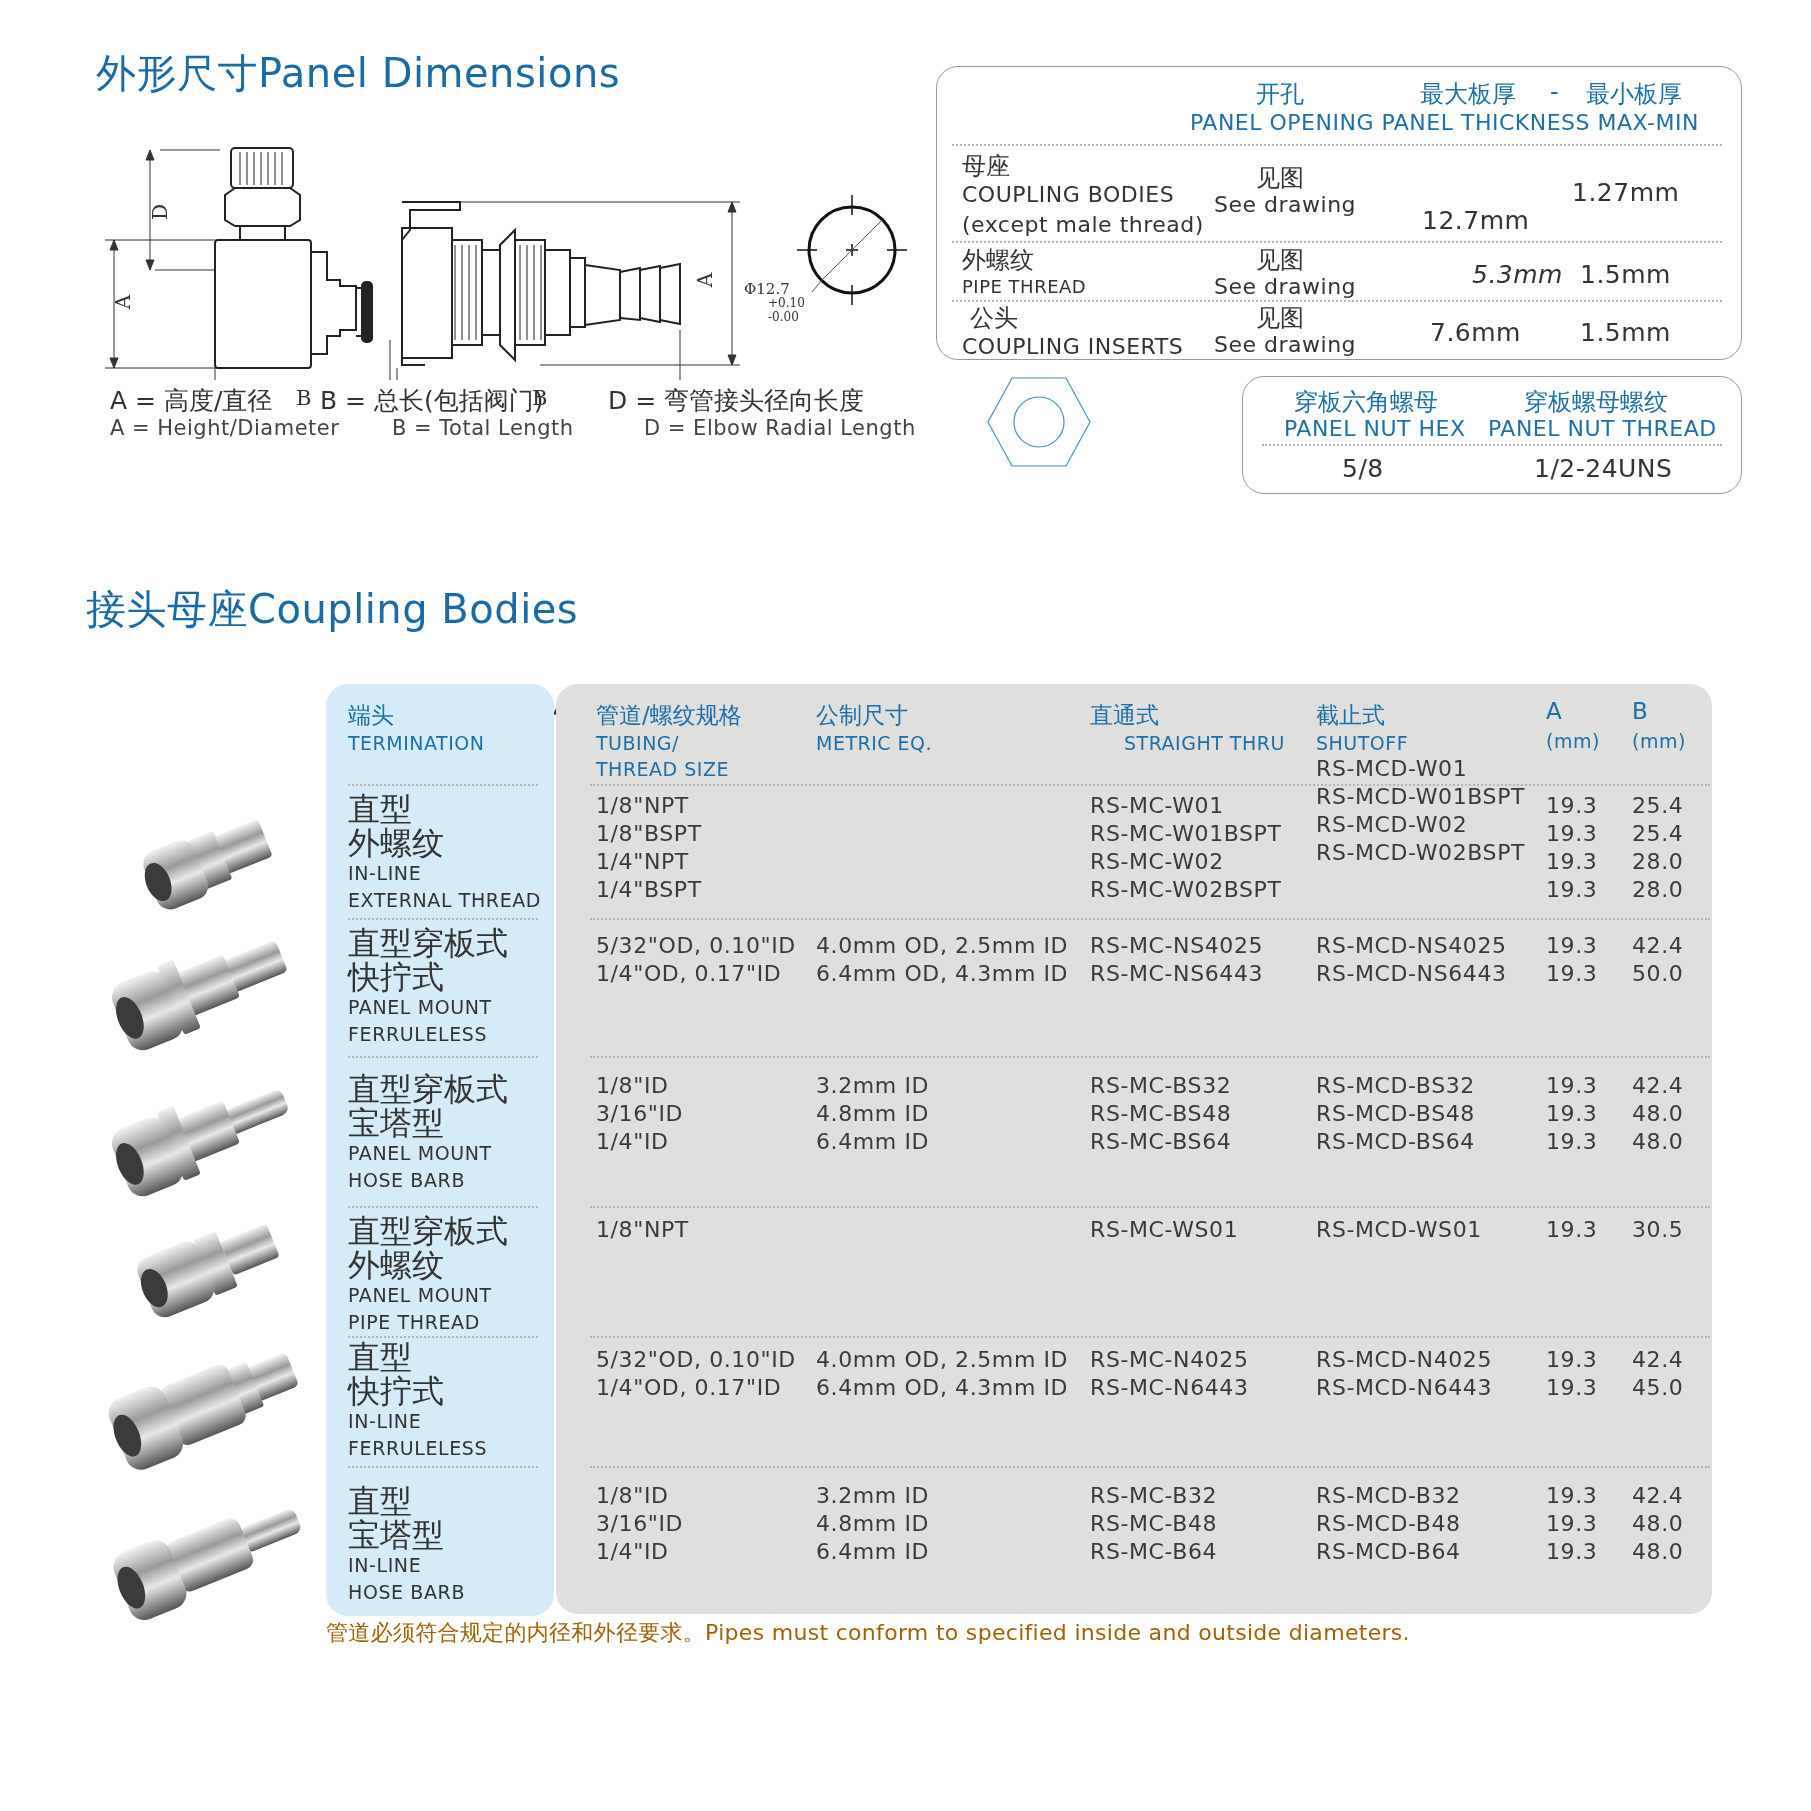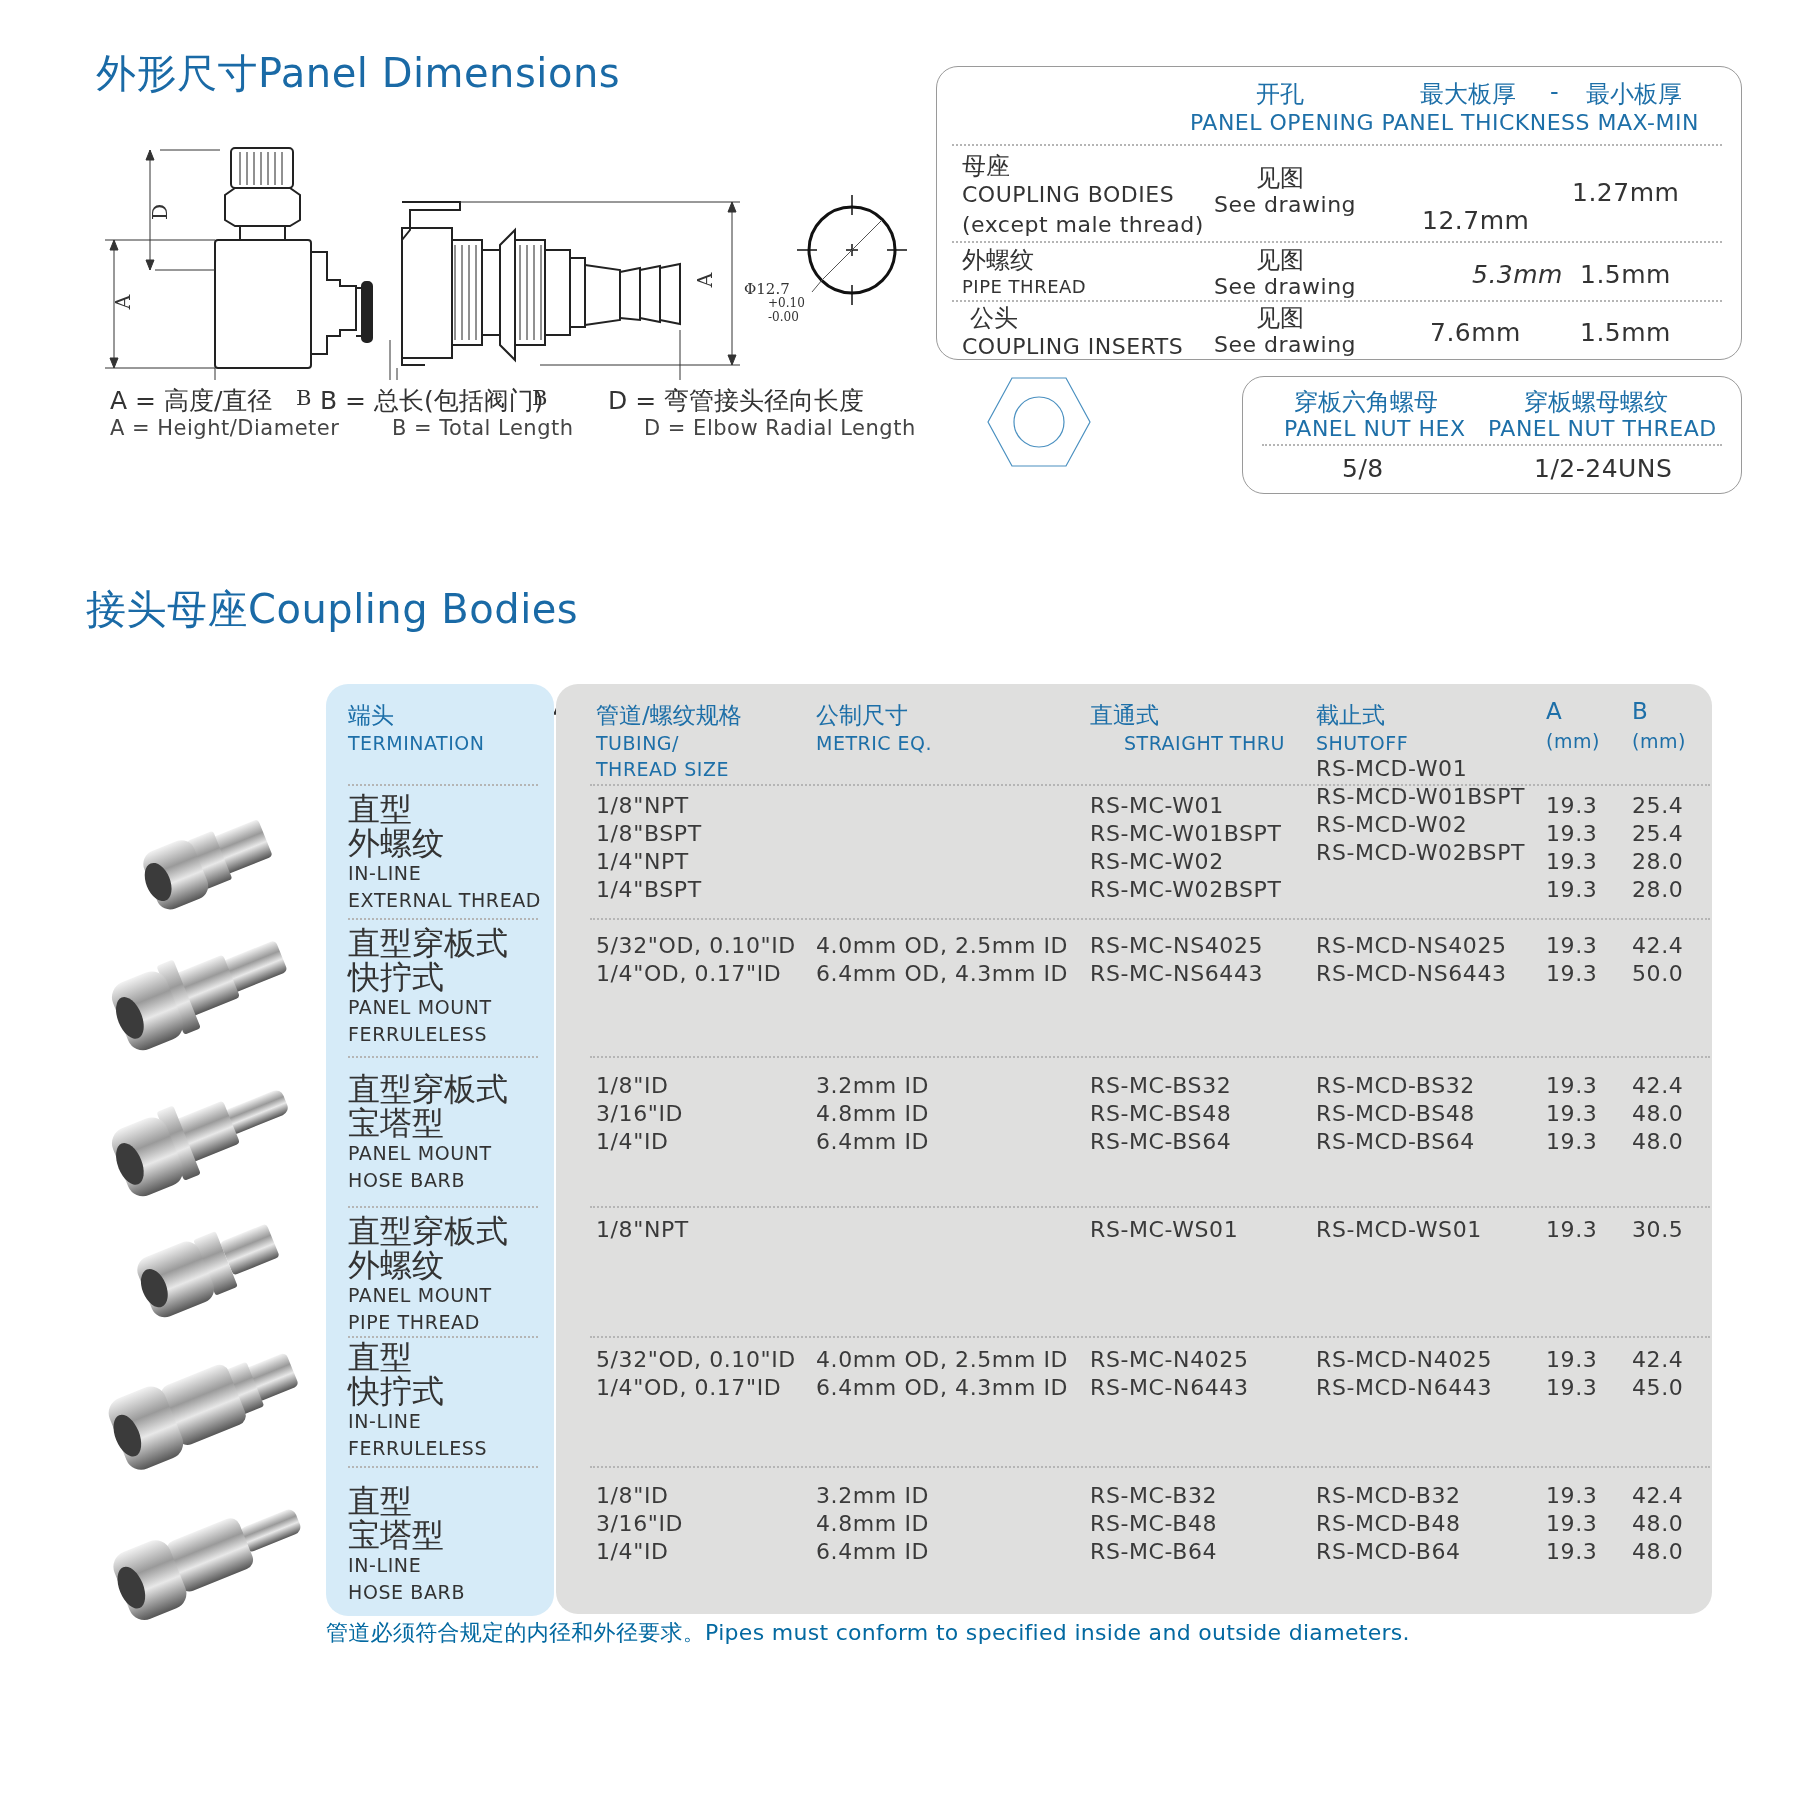--- a/index.html
+++ b/index.html
@@ -35,21 +35,21 @@
   .term-panel { left: 326px; top: 684px; width: 228px; height: 932px; background: #d6ebf8;
                 border-radius: 22px 22px 22px 22px; }
   .data-panel { left: 556px; top: 684px; width: 1156px; height: 930px; background: #dfdfde;
                 border-radius: 22px; }
   .th-zh { font-size: 23px; color: #1d6fa8; white-space: nowrap; }
   .th-en { font-size: 19px; color: #1d6fa8; white-space: nowrap; letter-spacing: 0.5px; line-height: 27px; }
   .td { font-size: 22px; color: #3a3a3a; white-space: nowrap; letter-spacing: 0.6px; line-height: 28px; }
   .term-zh { font-size: 32px; color: #333; white-space: nowrap; line-height: 34px; }
   .term-en { font-size: 19px; color: #333; white-space: nowrap; letter-spacing: 0.6px; line-height: 27px; }
   .col { position: absolute; }
-  .footnote { left: 326px; top: 1618px; font-size: 22px; color: #0369a1; white-space: nowrap; letter-spacing: 0.3px; }
+  .footnote { left: 326px; top: 1618px; font-size: 22px; color: #a16207; white-space: nowrap; letter-spacing: 0.3px; }
 
   .product-img { position: absolute; }
 </style>
 </head>
 <body>
 
 <div class="abs section-title" style="left:96px; top:46px;">外形尺寸Panel Dimensions</div>
 
 <div class="abs drawing">
   <svg width="820" height="240" viewBox="0 0 820 240">

